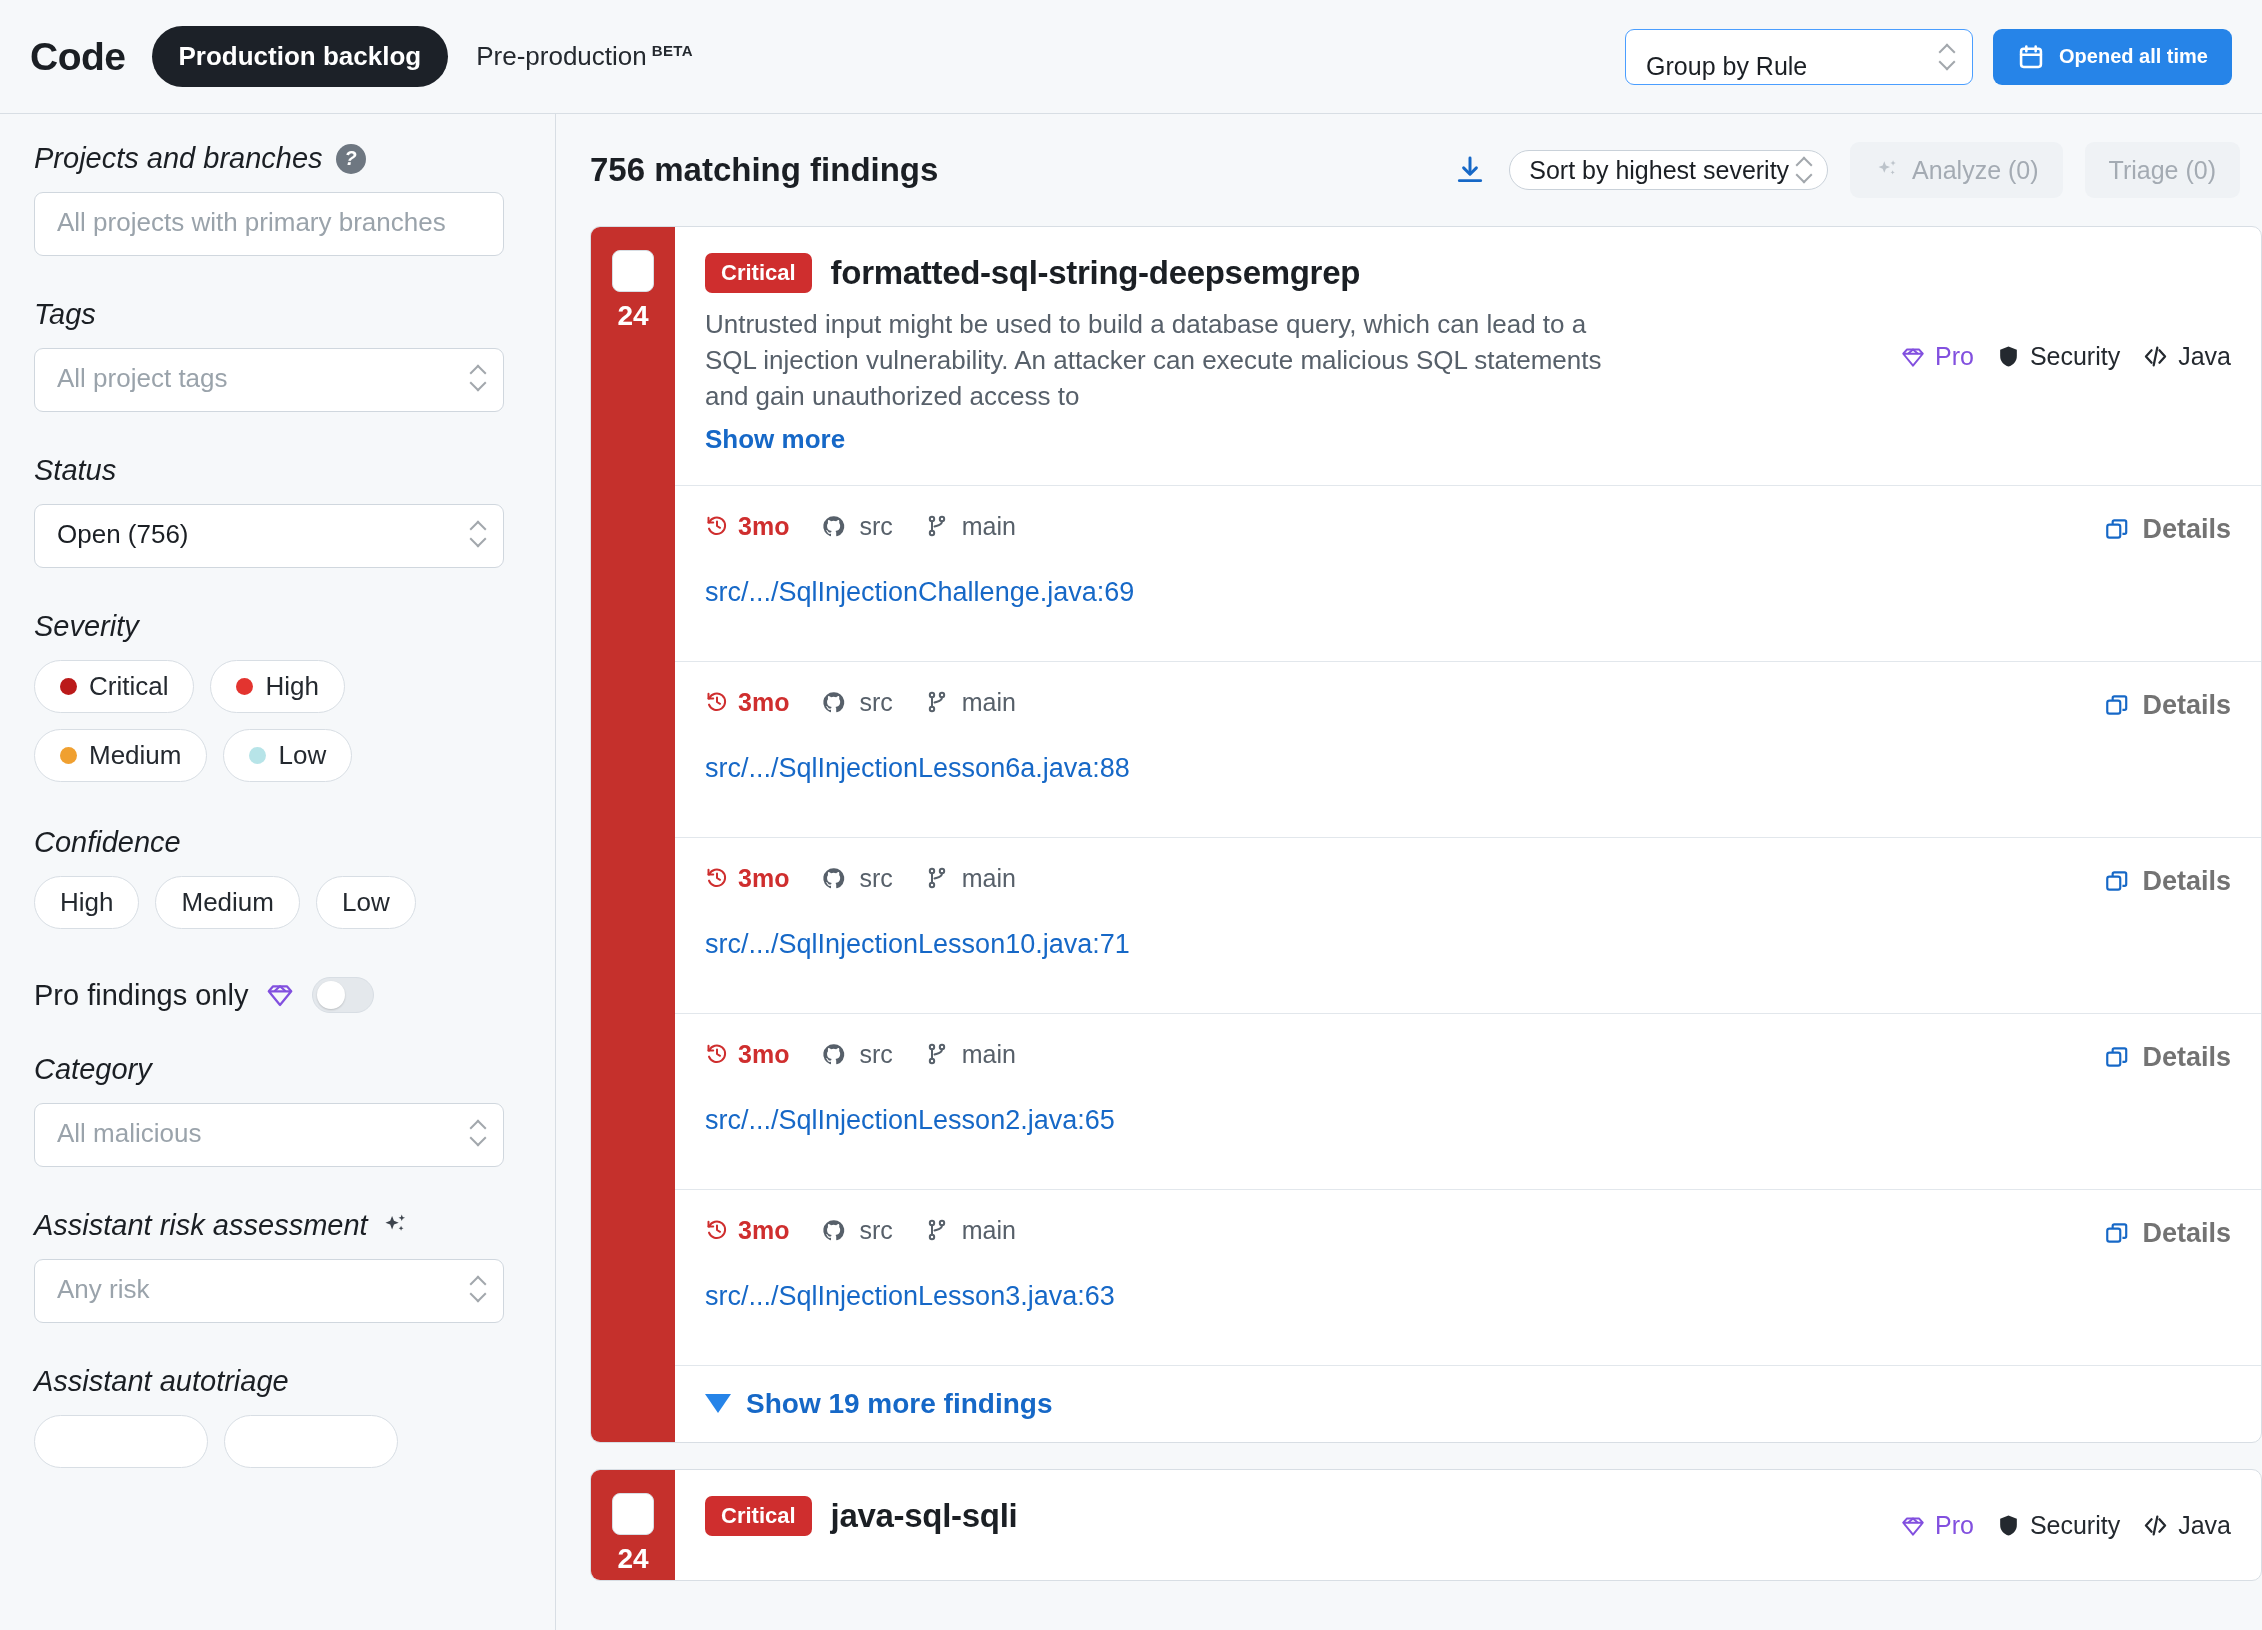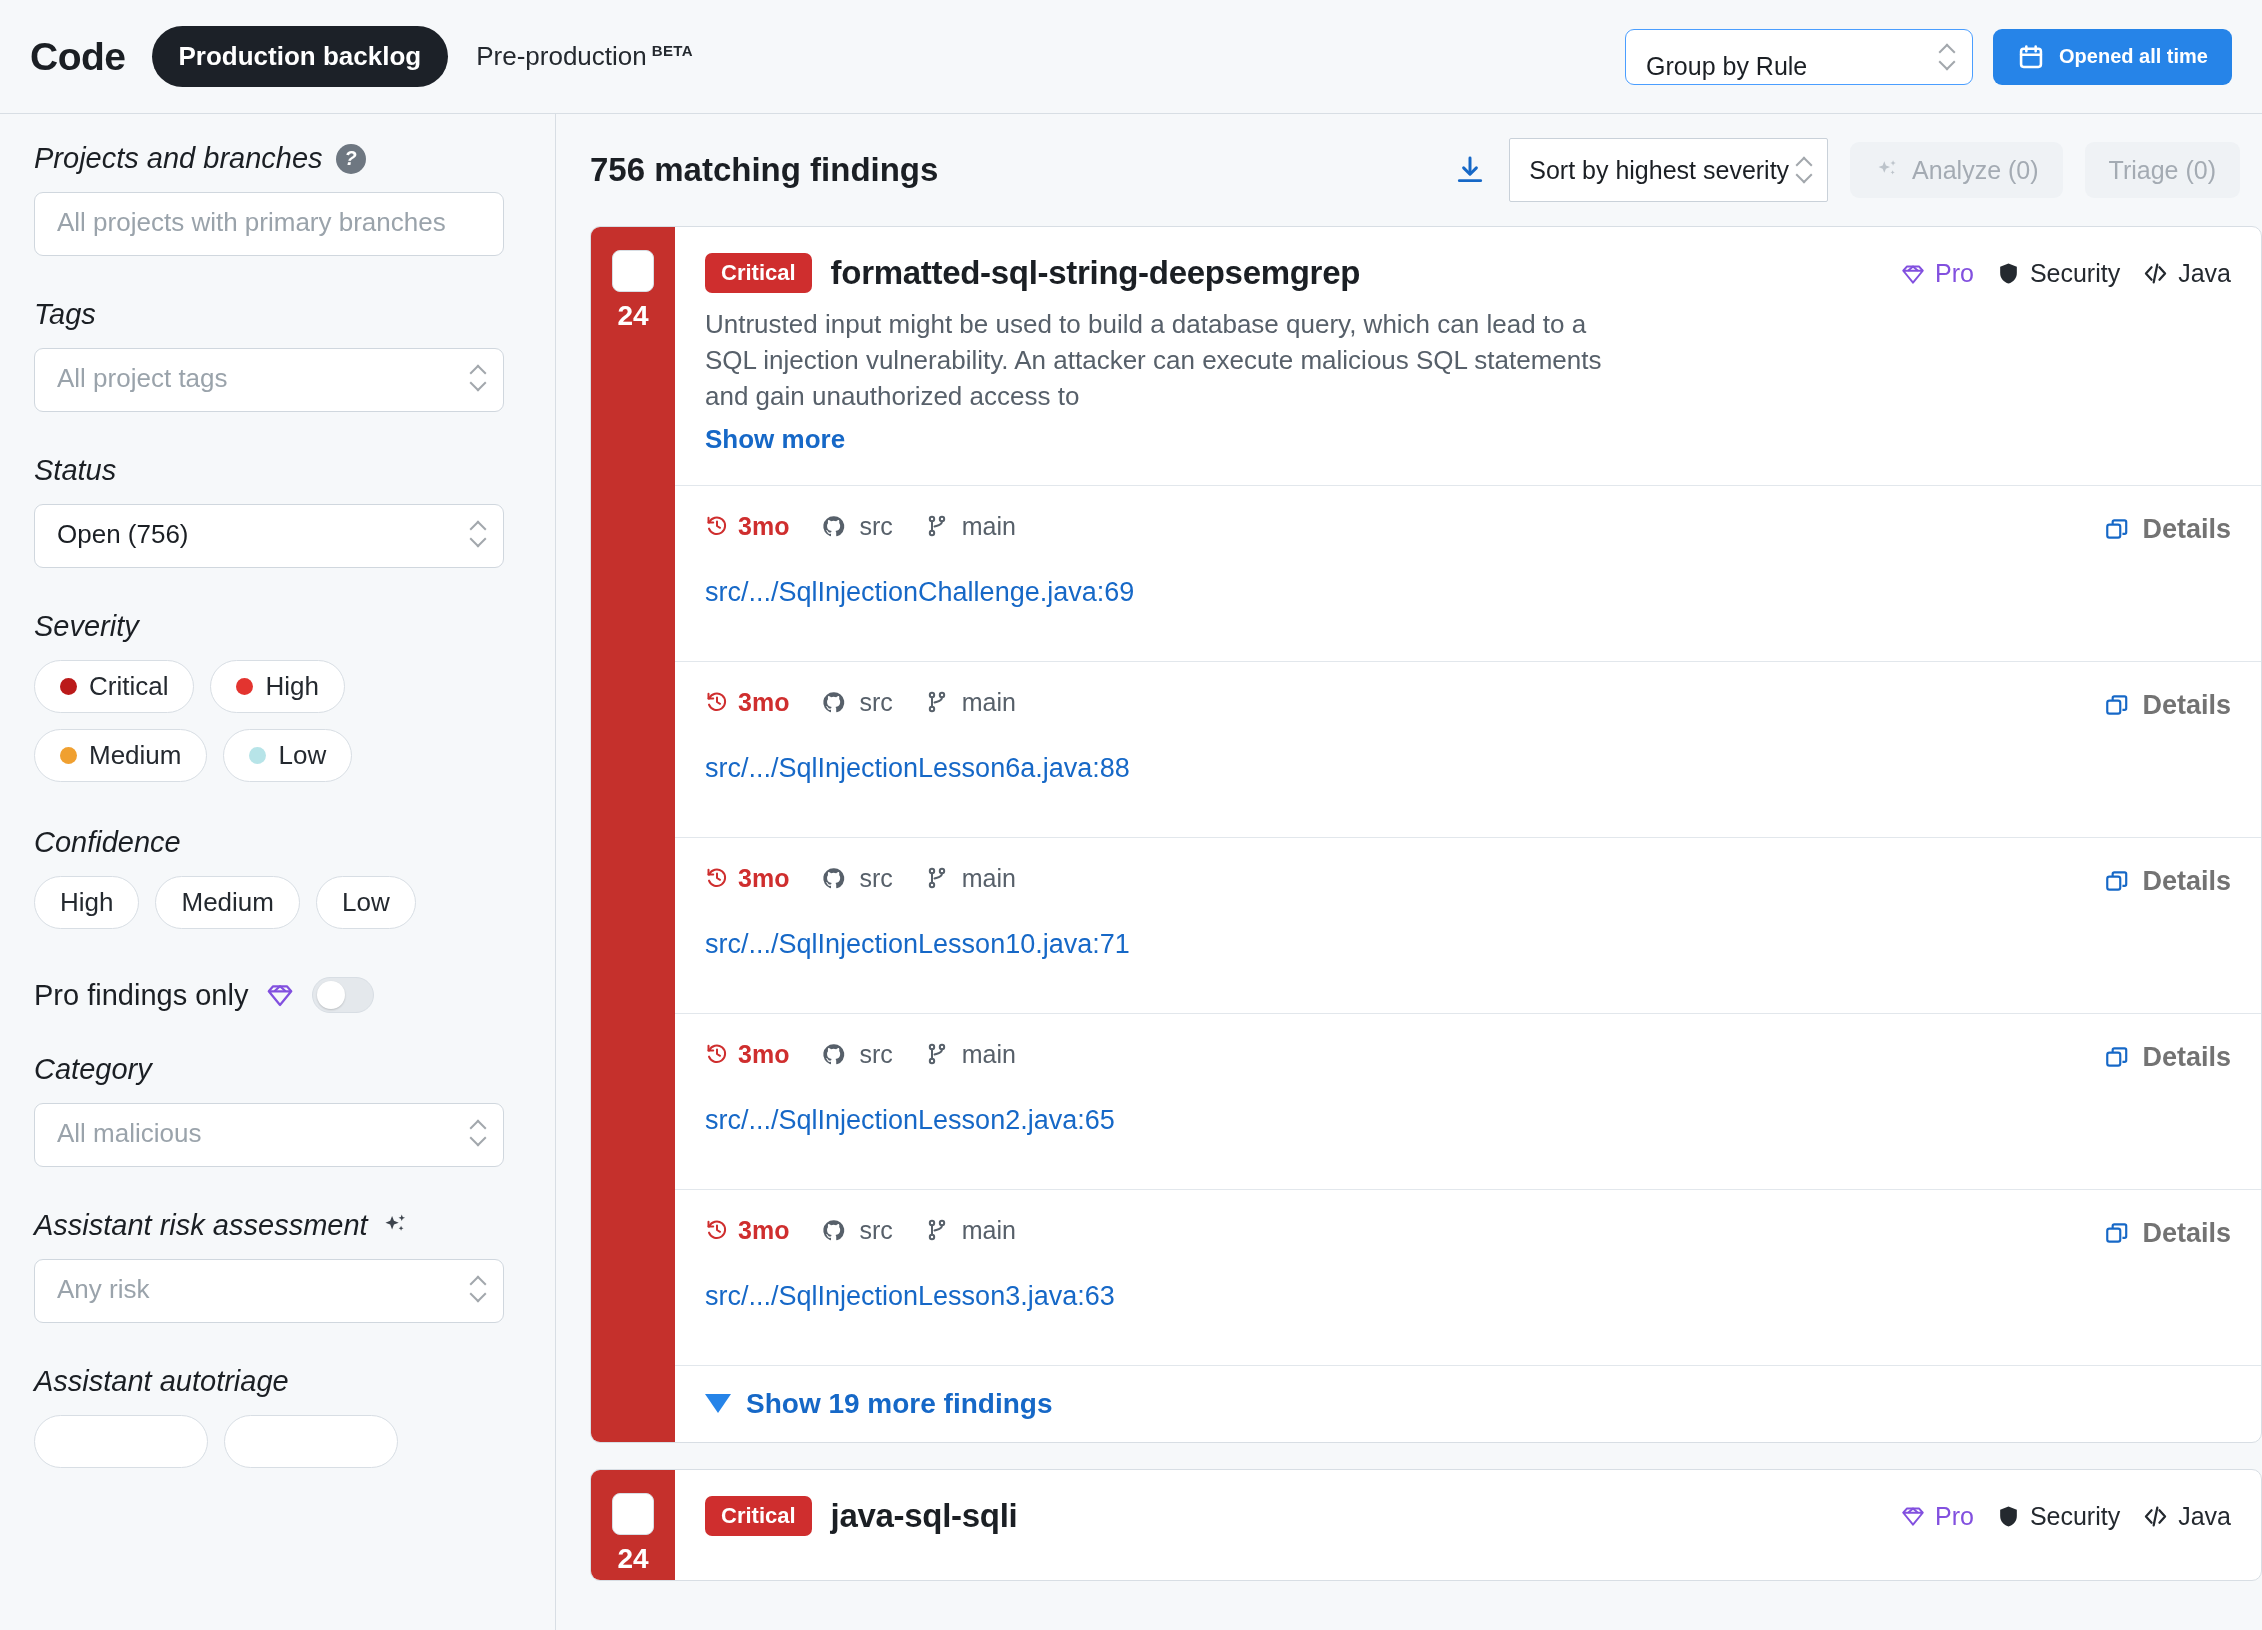--- a/index.html
+++ b/index.html
@@ -141,22 +141,22 @@
 
   
   .main { flex: 1; min-width: 0; padding: 0 0 0 34px; overflow: hidden; }
   .main-head {
     display: flex; align-items: center;
     height: 112px; padding-right: 22px;
   }
   .findings-count { font-size: 33px; font-weight: 700; }
   .head-tools { margin-left: auto; display: flex; align-items: center; gap: 22px; }
   .select-sm {
-    background: #fff; border: 1px solid #c9d1d9; border-radius: 2px;
-    height: 64px; padding: 0 14px 0 19px;
+    background: #fff; border: 1px solid #c9d1d9; border-radius: 20px;
+    height: 40px; padding: 0 14px 0 19px;
     display: flex; align-items: center; gap: 8px;
     font-size: 25px; color: #1b1f24;
   }
   .btn-ghost {
     background: #eff2f5; border: none; border-radius: 9px;
     height: 56px; padding: 0 24px;
     display: flex; align-items: center; gap: 12px;
     font-size: 25px; color: #a4abb3; font-family: inherit;
     cursor: default;
   }
@@ -193,21 +193,21 @@
   .rule-name { font-size: 33px; font-weight: 700; letter-spacing: -.3px; }
   .rule-desc {
     font-size: 26px; line-height: 1.38; color: #57606a;
     max-width: 900px;
   }
   .show-more {
     display: inline-block; margin-top: 9px;
     color: #1668c7; font-size: 26px; font-weight: 700; cursor: pointer;
   }
   .tags-right {
-    display: flex; align-items: flex-start; gap: 22px;
+    display: flex; align-items: center; gap: 22px;
     font-size: 25px; color: #24292f; padding-top: 6px;
     white-space: nowrap;
   }
   .tag-item { display: flex; align-items: center; gap: 9px; }
   .tag-pro { color: #8250df; }
 
   .frow {
     display: flex; align-items: flex-start;
     padding: 26px 30px 34px 30px;
     border-top: 1px solid #e2e7ec;

